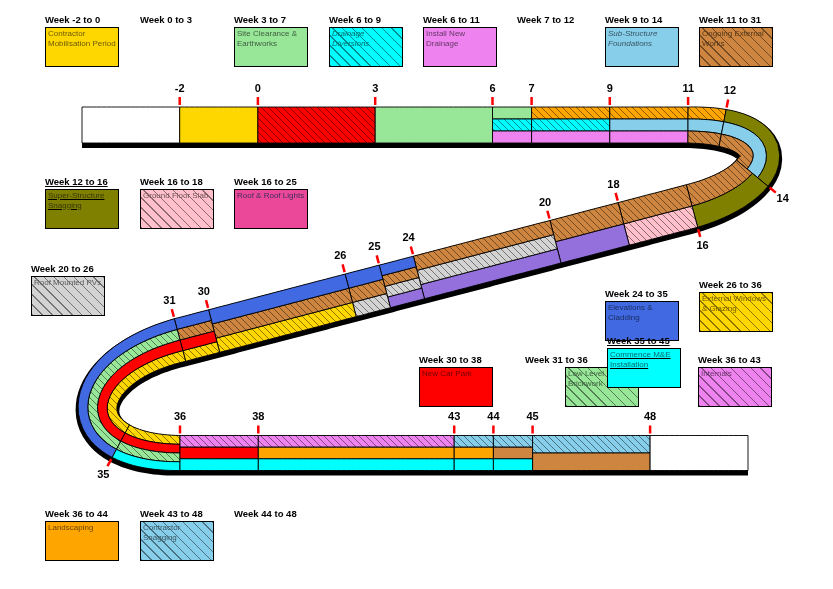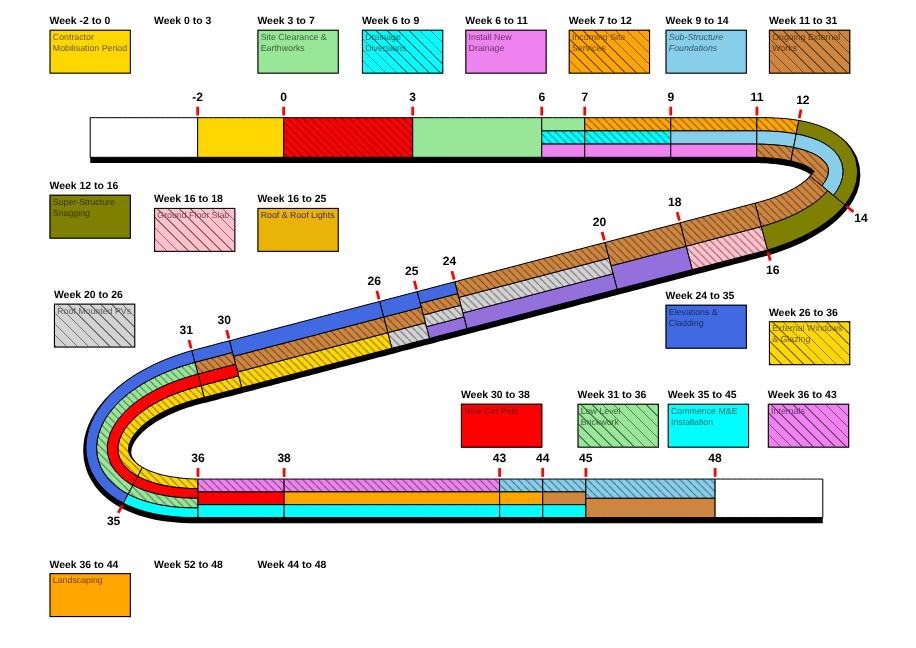--- a/index.html
+++ b/index.html
@@ -181,82 +181,82 @@
       </div>
       <div class="legend-item" style="left: 140px; top: 14px;">
         <div class="legend-title">Week 0 to 3</div>
       </div>
       <div class="legend-item" style="left: 234px; top: 14px;">
         <div class="legend-title">Week 3 to 7</div>
         <div class="legend-box" style="background-color: rgb(152, 230, 152); color: rgb(64, 97, 64);">Site Clearance &amp; Earthworks</div>
       </div>
       <div class="legend-item" style="left: 329px; top: 14px;">
         <div class="legend-title">Week 6 to 9</div>
-        <div class="legend-box hatched" style="background-color: rgb(0, 255, 255); color: rgb(0, 107, 107);">Drainage Diversions</div>
+        <div class="legend-box hatched" style="background-color: rgb(0, 255, 255); color: rgb(0, 107, 107); font-style: italic;">Drainage Diversions</div>
       </div>
       <div class="legend-item" style="left: 423px; top: 14px;">
         <div class="legend-title">Week 6 to 11</div>
         <div class="legend-box" style="background-color: rgb(238, 130, 238); color: rgb(100, 55, 100);">Install New Drainage</div>
       </div>
       <div class="legend-item" style="left: 517px; top: 14px;">
         <div class="legend-title">Week 7 to 12</div>
-        <div class="legend-box hatched" style="background-color: rgb(255, 165, 0); color: rgb(107, 69, 0);">Incoming Site Services</div>
       </div>
       <div class="legend-item" style="left: 605px; top: 14px;">
         <div class="legend-title">Week 9 to 14</div>
         <div class="legend-box" style="background-color: rgb(135, 206, 235); color: rgb(57, 87, 99); font-style: italic;">Sub-Structure Foundations</div>
       </div>
       <div class="legend-item" style="left: 699px; top: 14px;">
         <div class="legend-title">Week 11 to 31</div>
         <div class="legend-box hatched" style="background-color: rgb(205, 133, 63); color: rgb(86, 56, 26);">Ongoing External Works</div>
       </div>
-      <div class="legend-item" style="left: 45px; top: 164px;">
+      <div class="legend-item" style="left: 45px; top: 176px; text-decoration: underline;">
         <div class="legend-title">Week 12 to 16</div>
         <div class="legend-box" style="background-color: rgb(128, 128, 0); color: rgb(54, 54, 0);">Super-Structure Snagging</div>
       </div>
       <div class="legend-item" style="left: 140px; top: 176px;">
         <div class="legend-title">Week 16 to 18</div>
         <div class="legend-box hatched" style="background-color: rgb(255, 192, 203); color: rgb(107, 81, 85);">Ground Floor Slab</div>
       </div>
       <div class="legend-item" style="left: 234px; top: 176px;">
         <div class="legend-title">Week 16 to 25</div>
-        <div class="legend-box" style="background-color: #eab308; color: rgb(62, 47, 92);">Roof &amp; Roof Lights</div>
-      </div>
-      <div class="legend-item" style="left: 49px; top: 263px;">
+        <div class="legend-box" style="background-color: #ec4899; color: rgb(62, 47, 92);">Roof &amp; Roof Lights</div>
+      </div>
+      <div class="legend-item" style="left: 31px; top: 263px;">
         <div class="legend-title">Week 20 to 26</div>
         <div class="legend-box hatched" style="background-color: rgb(211, 211, 211); color: rgb(89, 89, 89);">Roof Mounted PVs</div>
       </div>
-      <div class="legend-item" style="left: 605px; top: 264px;">
+      <div class="legend-item" style="left: 605px; top: 288px;">
         <div class="legend-title">Week 24 to 35</div>
         <div class="legend-box" style="background-color: rgb(65, 105, 225); color: rgb(27, 44, 95);">Elevations &amp; Cladding</div>
       </div>
       <div class="legend-item" style="left: 699px; top: 279px;">
         <div class="legend-title">Week 26 to 36</div>
         <div class="legend-box hatched" style="background-color: rgb(255, 215, 0); color: rgb(107, 90, 0);">External Windows &amp; Glazing</div>
       </div>
       <div class="legend-item" style="left: 419px; top: 354px;">
         <div class="legend-title">Week 30 to 38</div>
         <div class="legend-box" style="background-color: rgb(255, 0, 0); color: rgb(107, 0, 0);">New Car Park</div>
       </div>
       <div class="legend-item" style="left: 513px; top: 354px; padding-left: 12px;">
         <div class="legend-title">Week 31 to 36</div>
-        <div class="legend-box hatched" style="background-color: rgb(152, 230, 152); color: rgb(64, 97, 64);">Low Level Brickwork</div>
-      </div>
-      <div class="legend-item" style="left: 607px; top: 354px;">
+        <div class="legend-box hatched" style="background-color: rgb(152, 230, 152); color: rgb(64, 97, 64); margin-left: 40px;">Low Level Brickwork</div>
+      </div>
+      <div class="legend-item" style="left: 607px; top: 335px; text-decoration: underline;">
         <div class="legend-title">Week 35 to 45</div>
         <div class="legend-box" style="background-color: rgb(0, 255, 255); color: rgb(0, 107, 107);">Commence M&amp;E Installation</div>
       </div>
       <div class="legend-item" style="left: 698px; top: 354px;">
         <div class="legend-title">Week 36 to 43</div>
         <div class="legend-box hatched" style="background-color: rgb(238, 130, 238); color: rgb(100, 55, 100);">Internals</div>
       </div>
       <div class="legend-item" style="left: 45px; top: 508px;">
         <div class="legend-title">Week 36 to 44</div>
         <div class="legend-box" style="background-color: rgb(255, 165, 0); color: rgb(107, 69, 0);">Landscaping</div>
       </div>
       <div class="legend-item" style="left: 140px; top: 508px;">
-        <div class="legend-title">Week 52 to 48</div>
+        <div class="legend-title">Week 43 to 48</div>
+        <div class="legend-box hatched" style="background-color: rgb(135, 206, 235); color: rgb(57, 87, 99);">Contractor Snagging</div>
       </div>
       <div class="legend-item" style="left: 234px; top: 508px;">
         <div class="legend-title">Week 44 to 48</div>
       </div>
     </div>
 </div>
 
 </body></html>

